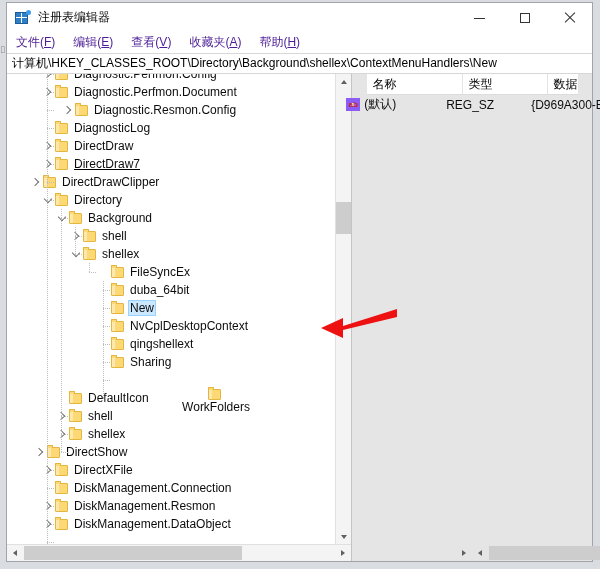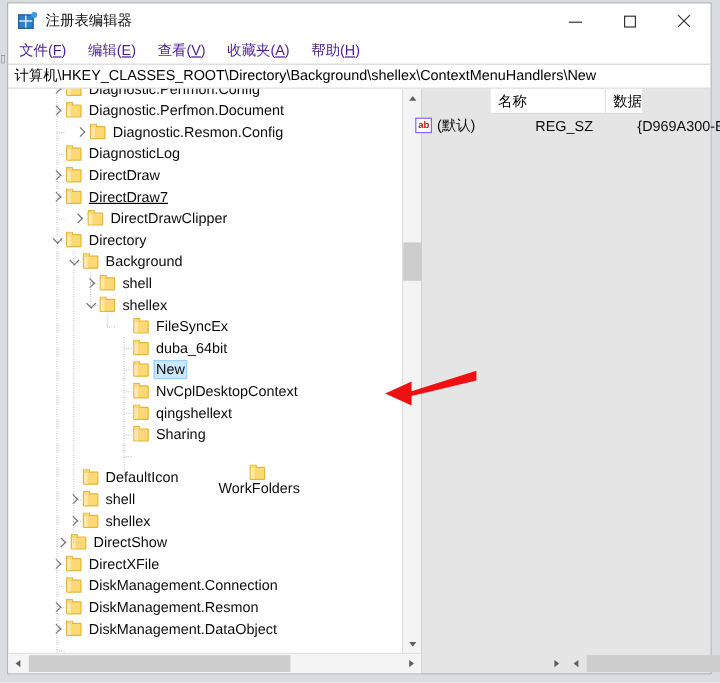--- a/index.html
+++ b/index.html
@@ -337,21 +337,21 @@
     height: 19px;
     display: flex;
     align-items: center;
     white-space: nowrap;
   }
   .ab-icon {
     width: 14px; height: 13px;
     flex: 0 0 auto;
     margin: 0 4px 0 6px;
     background: #ffffff;
-    border: 1px solid #8b5cf6;
+    border: 5px solid #8b5cf6;
     box-sizing: border-box;
     font-size: 8px;
     font-weight: bold;
     color: #c32222;
     display: flex;
     align-items: center;
     justify-content: center;
     line-height: 1;
     font-family: "Liberation Sans", sans-serif;
   }
@@ -462,21 +462,21 @@
               <span class="folder"></span>
               <span class="nlabel">DirectDraw</span>
             </div>
             <div class="node" style="padding-left: 34px; text-decoration: underline;">
               <span class="expander">
                 <i class="chev closed"></i>
               </span>
               <span class="folder"></span>
               <span class="nlabel">DirectDraw7</span>
             </div>
-            <div class="node" style="padding-left: 52px;">
+            <div class="node" style="padding-left: 22px;">
               <span class="expander">
                 <i class="chev closed"></i>
               </span>
               <span class="folder"></span>
               <span class="nlabel">DirectDrawClipper</span>
             </div>
             <div class="node" style="padding-left: 34px;">
               <span class="expander">
                 <i class="chev open"></i>
               </span>
@@ -551,21 +551,21 @@
               <span class="folder"></span>
               <span class="nlabel">shell</span>
             </div>
             <div class="node" style="padding-left: 48px;">
               <span class="expander">
                 <i class="chev closed"></i>
               </span>
               <span class="folder"></span>
               <span class="nlabel">shellex</span>
             </div>
-            <div class="node" style="padding-left: 26px; margin-left: 12px;">
+            <div class="node" style="padding-left: 26px;">
               <span class="expander">
                 <i class="chev closed"></i>
               </span>
               <span class="folder"></span>
               <span class="nlabel">DirectShow</span>
             </div>
             <div class="node" style="padding-left: 34px;">
               <span class="expander">
                 <i class="chev closed"></i>
               </span>
@@ -641,20 +641,21 @@
         <div class="hthumb" style="left:17px;width:218px;"></div>
         <div class="arrow-r">
             <i class="tri-r"></i>
           </div>
       </div>
     </div>
 
     <div class="pane-right">
       <div class="colheader">
         <div class="col c-name">名称</div>
+        <div class="col c-type">类型</div>
         <div class="col c-data">数据</div>
       </div>
       <div class="rows" id="valuerows">
           <div class="vrow">
             <span class="ab-icon">ab</span>
             <span class="vcell n">(默认)</span>
             <span class="vcell t">REG_SZ</span>
             <span class="vcell d">{D969A300-E</span>
           </div>
         </div>

